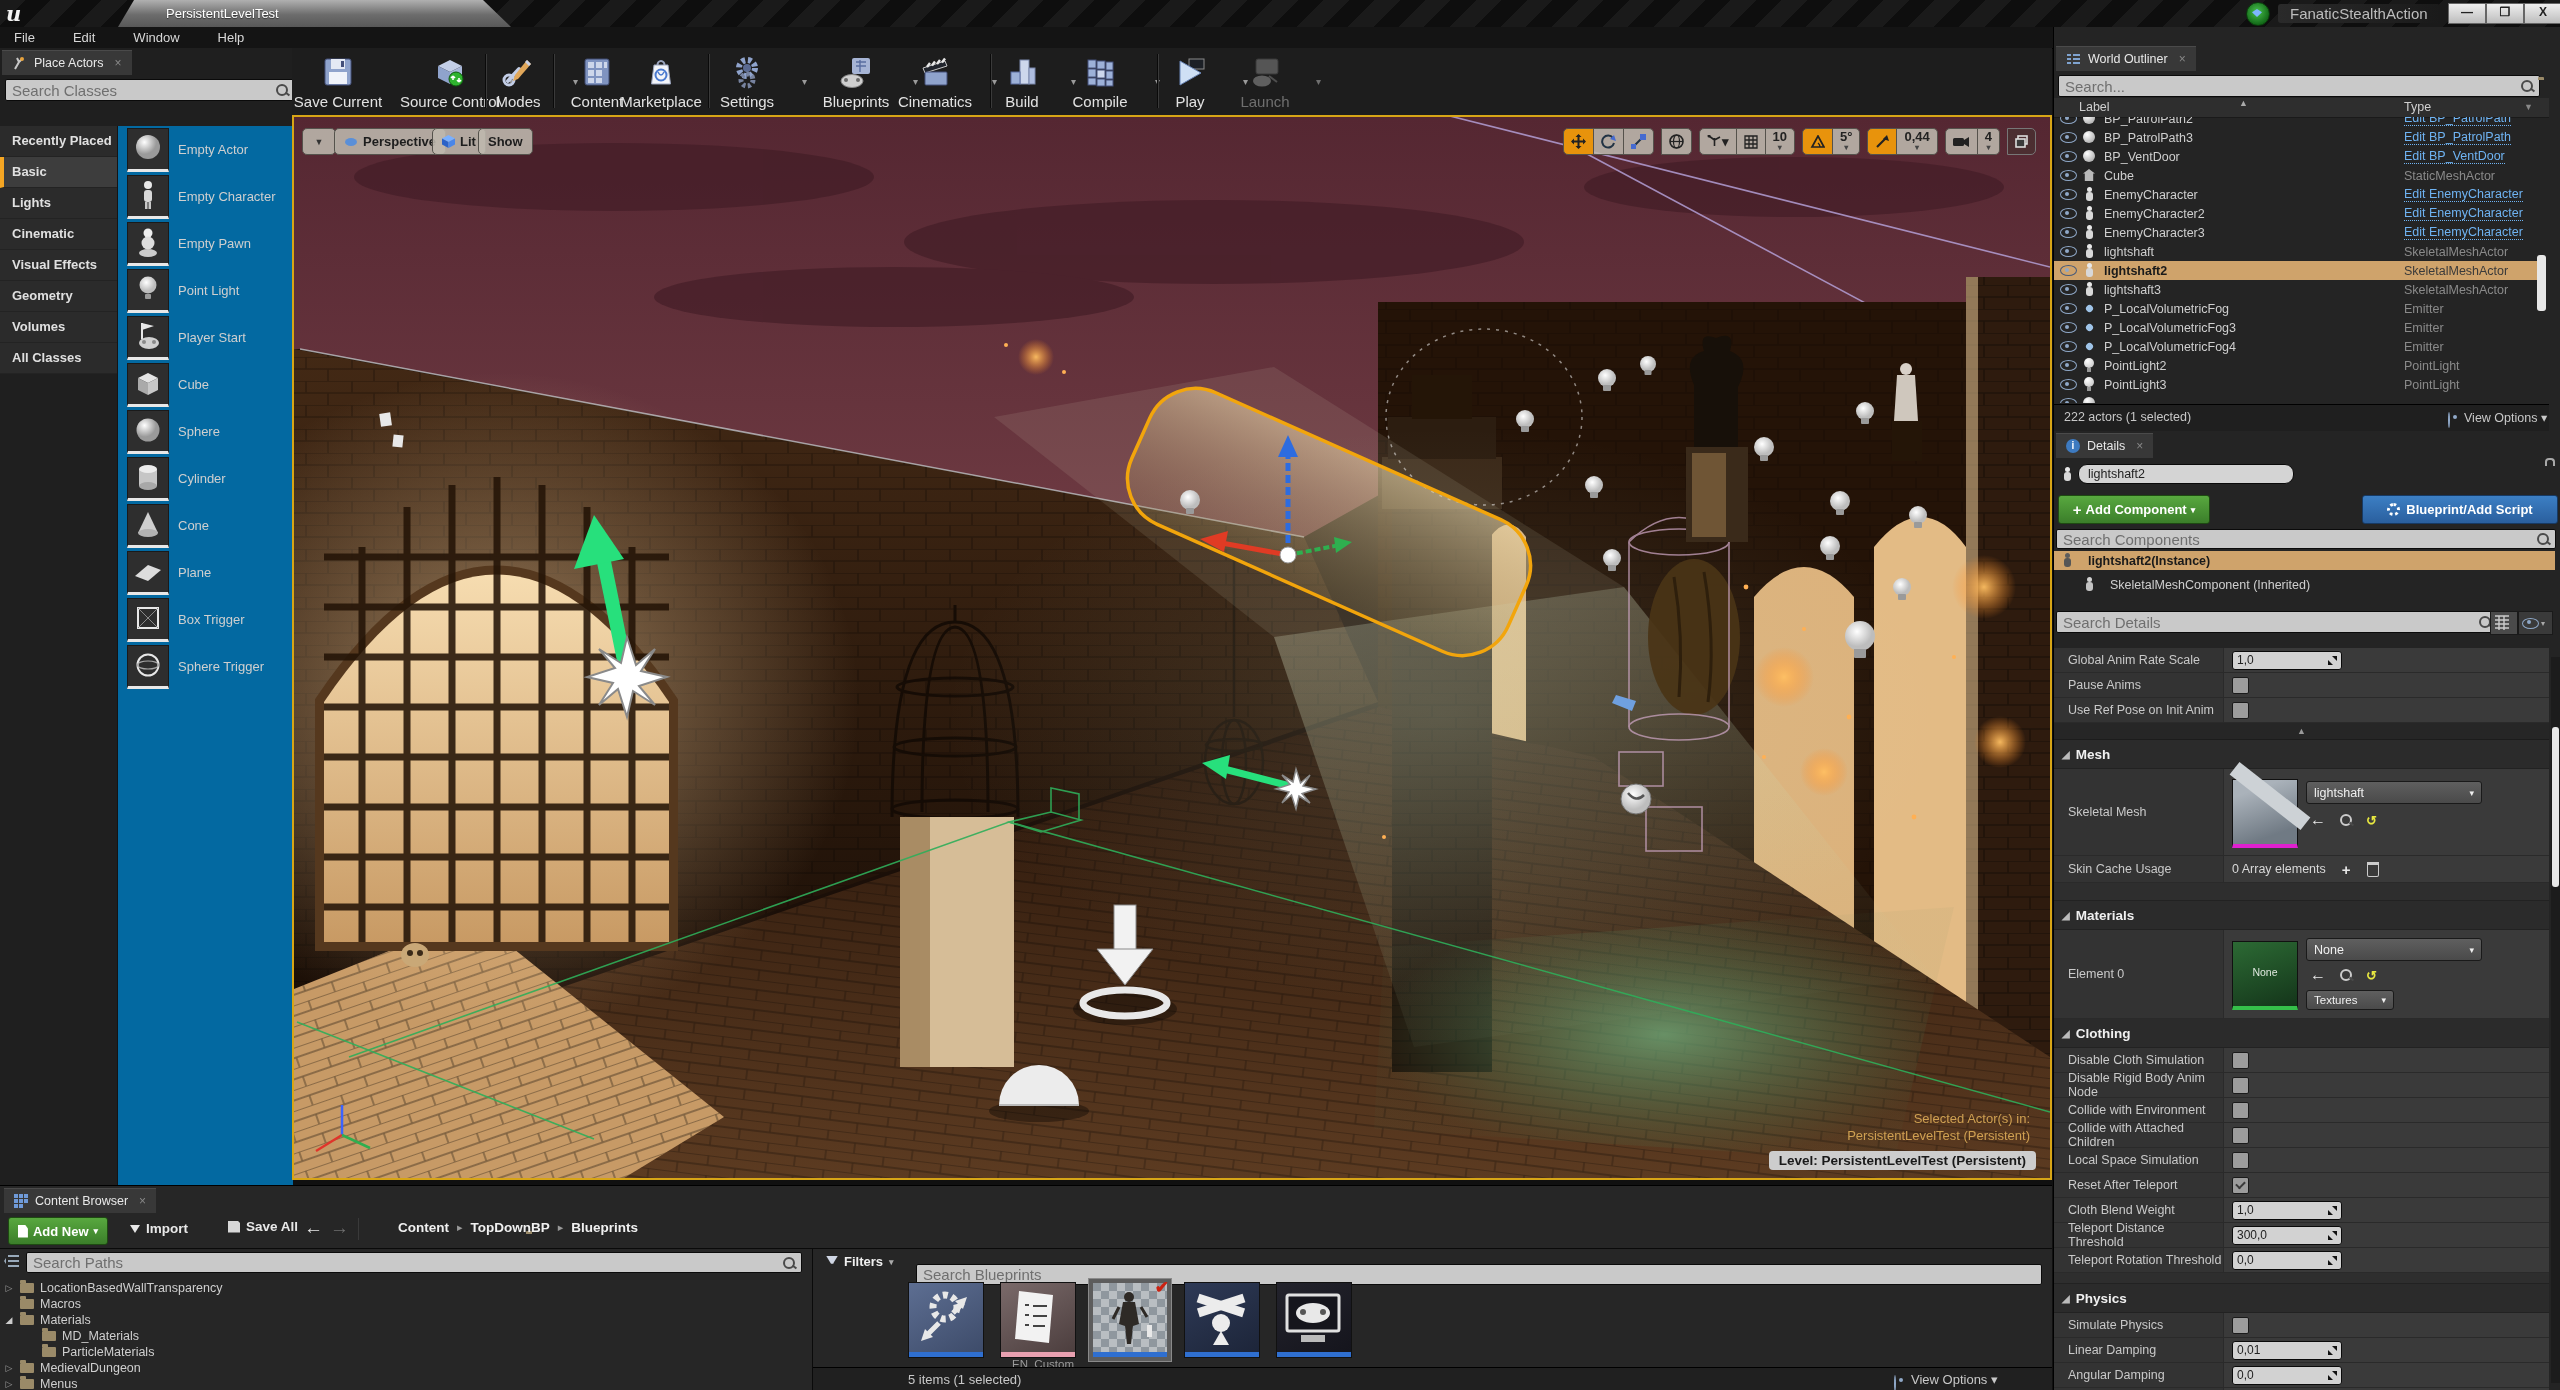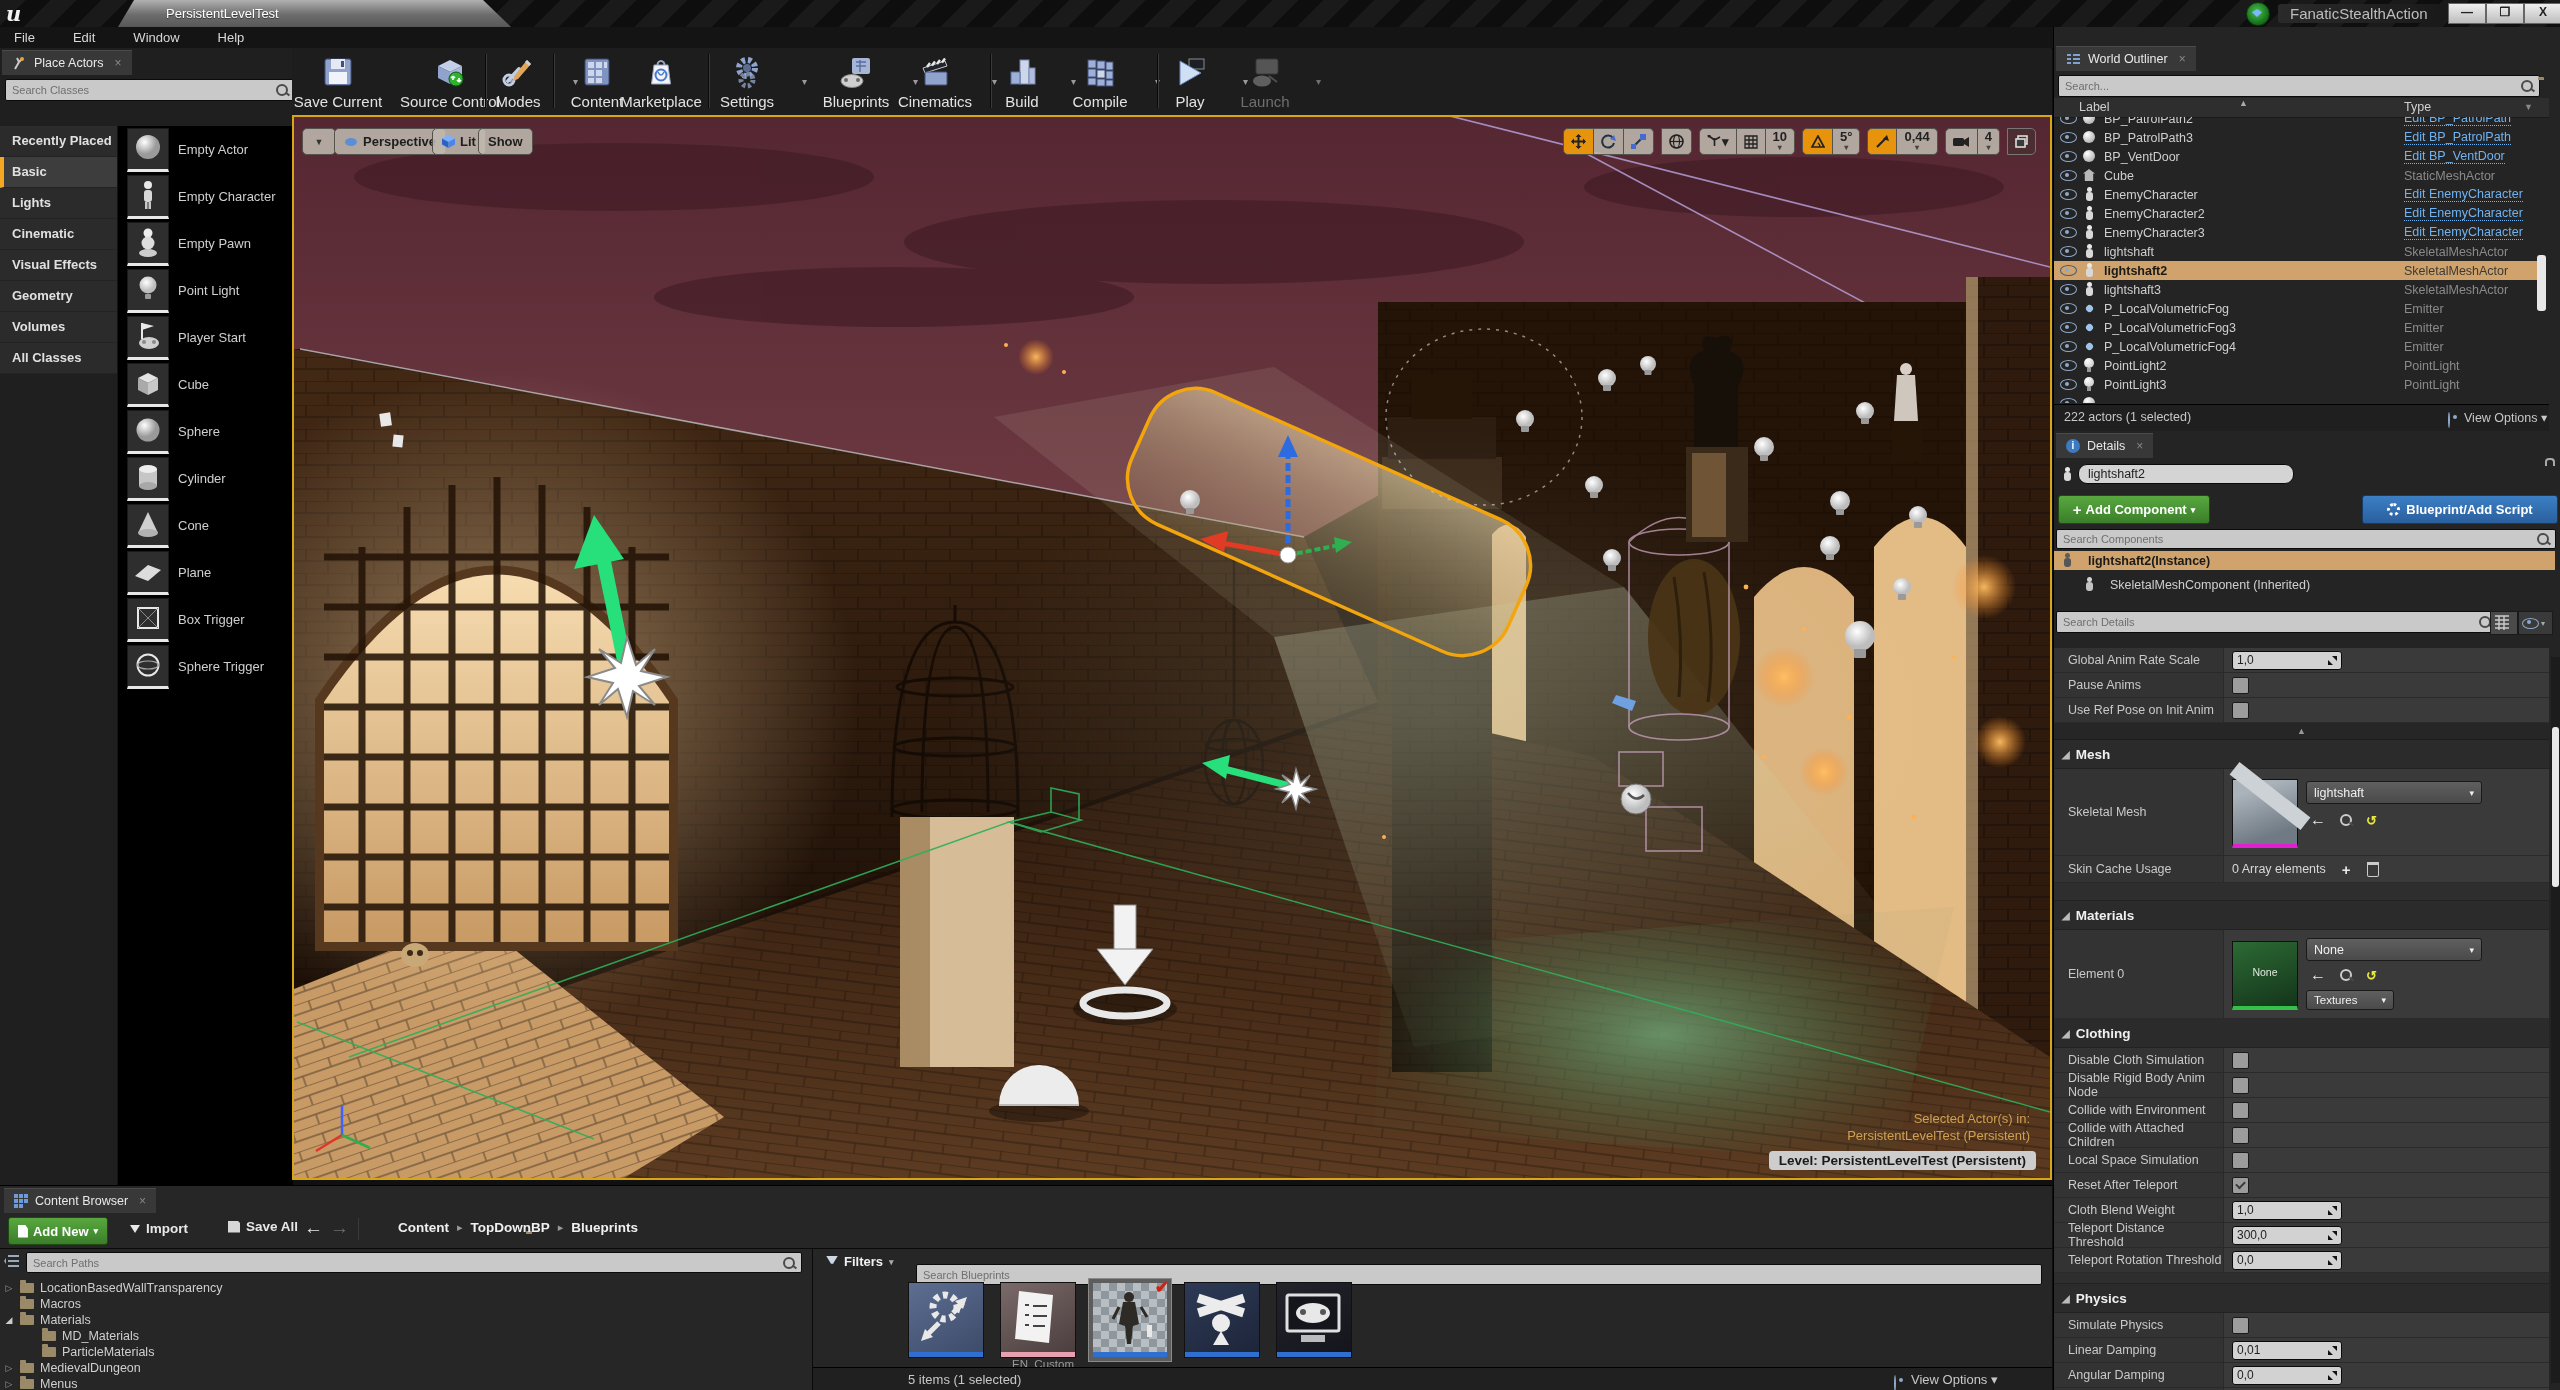--- a/index.html
+++ b/index.html
@@ -14,28 +14,28 @@
   #proj-icon:after{content:"";position:absolute;left:5px;top:6px;width:10px;height:8px;background:#7fb6ff;clip-path:polygon(50% 0,100% 40%,50% 100%,0 40%);}
   #proj-name{left:2278px;top:4px;color:#bdbdbd;font-size:15px;background:linear-gradient(90deg,#2a2a2a,#1a1a1a);padding:1px 12px;border-radius:3px;}
   .winbtn{top:3px;width:36px;height:19px;background:linear-gradient(#efefef,#bdbdbd);border:1px solid #666;color:#222;text-align:center;line-height:17px;font-weight:bold;font-size:12px;}
   
   #menubar{left:0;top:27px;width:2560px;height:21px;background:#141414;border-bottom:1px solid #000;display:flex;align-items:center;gap:38px;padding-left:14px;}
   #menubar span{color:#d8d8d8;font-size:13px;}
   
   #left-panel{left:0;top:48px;width:292px;height:1140px;background:#1f1f1f;border-right:1px solid #000;}
   .paneltab{height:24px;background:#383838;display:inline-flex;align-items:center;padding:0 10px;gap:7px;color:#e8e8e8;font-size:12.5px;border-top:1px solid #4a4a4a;}
   .tabx{color:#888;font-size:12px;margin-left:4px;}
-  .searchbox{background:#c9c9c9;border:1px solid #0a0a0a;border-radius:2px;color:#6f6f6f;font-size:11px;display:flex;align-items:center;padding:0 6px;height:20px;}
+  .searchbox{background:#c9c9c9;border:1px solid #0a0a0a;border-radius:2px;color:#6f6f6f;font-size:15px;display:flex;align-items:center;padding:0 6px;height:20px;}
   .searchbox .ph{flex:1;}
   .mag{width:8px;height:8px;border:2px solid #4a4a4a;border-radius:50%;position:relative;flex:none;}
   .mag:after{content:"";position:absolute;left:7px;top:7px;width:5px;height:2px;background:#4a4a4a;transform:rotate(40deg);}
   #pa-cats{left:0;top:78px;width:117px;bottom:0;}
   .pacat{height:30px;line-height:30px;padding-left:12px;font-weight:bold;font-size:13px;color:#e0e0e0;background:#2b2b2b;border-bottom:1px solid #232323;}
   .pacat.active{background:#3d3d3d;border-left:4px solid #f5a623;padding-left:8px;}
-  #pa-items{left:117px;top:78px;width:175px;height:1060px;background:#000000;border-left:1px solid #141414;}
+  #pa-items{left:117px;top:78px;width:175px;height:1060px;background:#0369a1;border-left:1px solid #141414;}
   .paitem{height:47px;display:flex;align-items:center;gap:9px;padding-left:9px;}
   .pathumb{width:40px;height:40px;background:#2e2e2e;border:1px solid #1a1a1a;border-bottom:3px solid #e8e8e8;flex:none;}
   .palabel{color:#cfcfcf;font-size:13px;}
   
   #toolbar{left:292px;top:48px;width:1760px;height:67px;background:#1d1d1d;border-bottom:1px solid #000;}
   .tbtn{position:absolute;top:4px;width:116px;height:60px;text-align:center;}
   .tbtn .lab{position:absolute;left:0;right:0;bottom:2px;font-size:15px;color:#e2e2e2;}
   .tbtn.disabled .lab{color:#6f6f6f;}
   .tbtn svg{position:absolute;left:50%;top:2px;transform:translateX(-50%);}
   .tcaret{position:absolute;top:24px;font-size:10px;color:#9a9a9a;}

